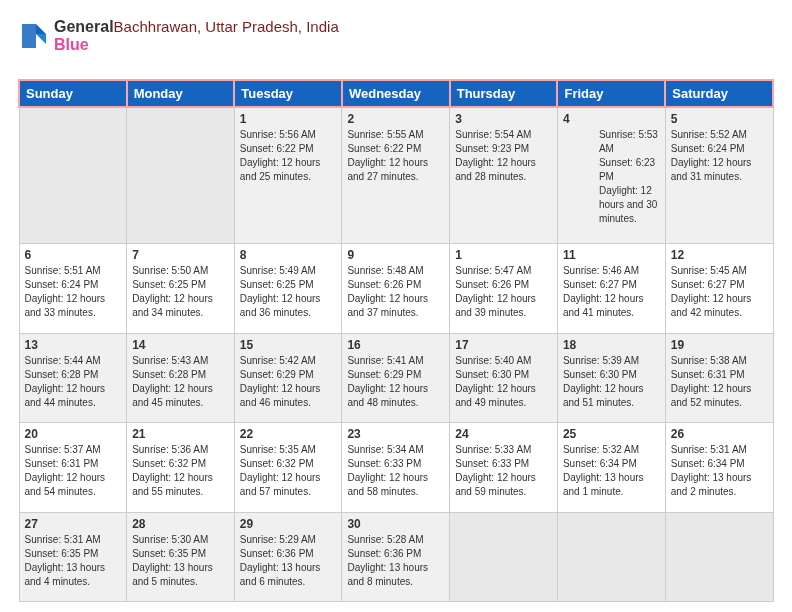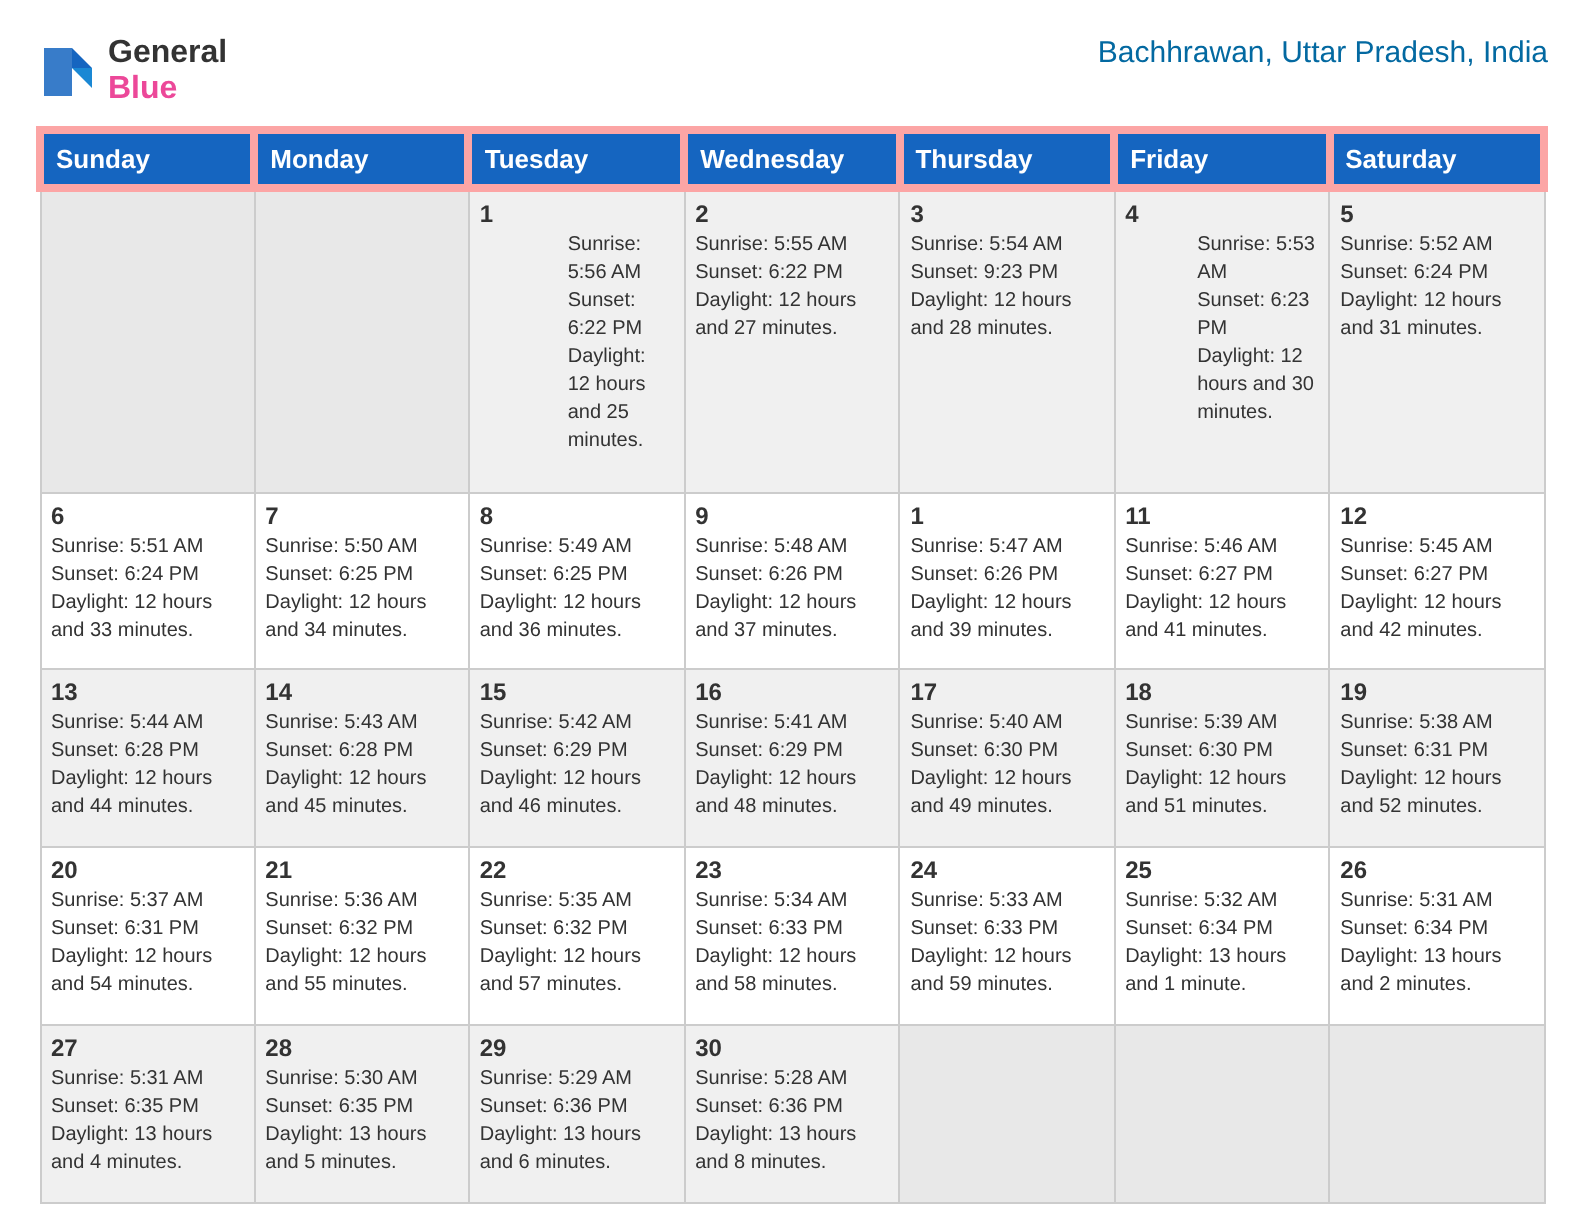--- a/index.html
+++ b/index.html
@@ -12,23 +12,22 @@
     }
     .page {
       width: 792px;
       height: 612px;
       padding: 18px 18px 10px 18px;
       display: flex;
       flex-direction: column;
     }
     .header {
       display: flex;
-      justify-content: space-between;
       align-items: flex-start;
-      margin-bottom: 10px;
+      margin-bottom: 26px;
     }
     .logo {
       display: flex;
       align-items: center;
     }
     .logo-text {
       display: flex;
       flex-direction: column;
       line-height: 1.1;
     }
@@ -50,35 +49,35 @@
     .title-block {
       text-align: right;
     }
     .main-title {
       font-size: 32px;
       font-weight: bold;
       color: #333;
     }
     .subtitle {
       font-size: 15px;
-      color: #0369a1;
+      color: #7f1d1d;
       font-weight: normal;
     }
     .calendar {
       width: 100%;
       border-collapse: collapse;
       flex: 1;
     }
     .calendar th {
       background: #1565c0;
       color: #fff;
       text-align: left;
       padding: 5px 6px;
       font-size: 13px;
-      border: 4px solid #fca5a5;
+      border: 2px solid #fca5a5;
     }
     .calendar td {
       border: 1px solid #ccc;
       vertical-align: top;
       padding: 4px 5px;
       width: 108px;
       font-size: 10.5px;
       color: #333;
       background: #fff;
     }
@@ -136,21 +135,21 @@
           <th>Friday</th>
           <th>Saturday</th>
         </tr>
     </thead>
     <tbody id="calendar-body">
     <tr class="row-shaded">
           <td class="empty"></td>
           <td class="empty"></td>
           <td>
             <div class="day-num">1</div>
-            <div class="day-detail" style="white-space: pre-line; margin-left: 44px;">Sunrise: 5:56 AM
+            <div class="day-detail" style="white-space: pre-line;">Sunrise: 5:56 AM
 Sunset: 6:22 PM
 Daylight: 12 hours and 25 minutes.</div>
           </td>
           <td>
             <div class="day-num">2</div>
             <div class="day-detail" style="white-space: pre-line;">Sunrise: 5:55 AM
 Sunset: 6:22 PM
 Daylight: 12 hours and 27 minutes.</div>
           </td>
           <td>

